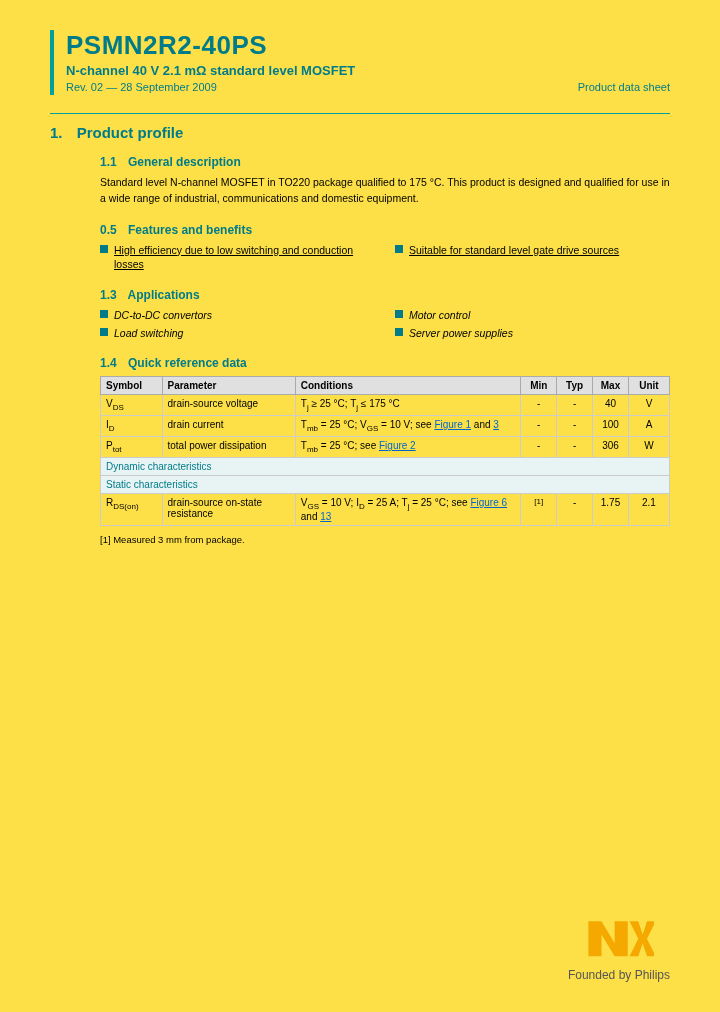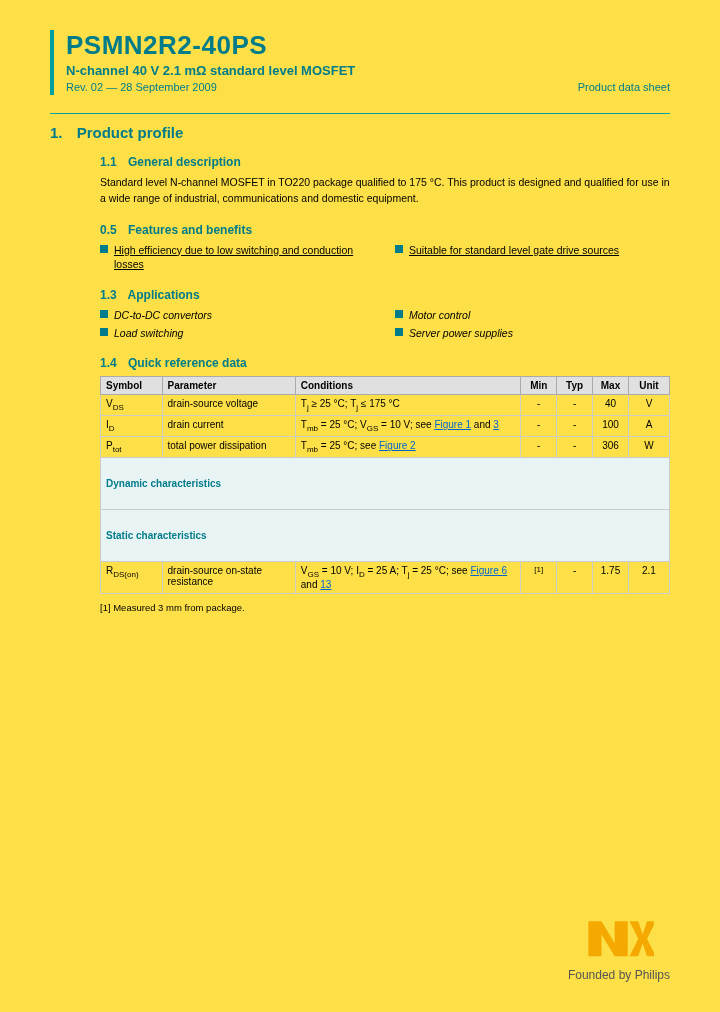--- a/index.html
+++ b/index.html
@@ -172,23 +172,23 @@
     .data-table .col-parameter { width: 130px; }
     .data-table .col-conditions { width: 220px; }
     .data-table .col-min { width: 35px; text-align: center; }
     .data-table .col-typ { width: 35px; text-align: center; }
     .data-table .col-max { width: 35px; text-align: center; }
     .data-table .col-unit { width: 40px; text-align: center; }
 
     .section-row td {
       background: #e8f4f4;
       color: #007b8a;
-      font-weight: bold;
+      font-weight: normal;
       border: 1px solid #ccc;
-      padding: 20px 5px;
+      padding: 3px 5px;
     }
 
     .link-text {
       color: #0066cc;
       text-decoration: underline;
       cursor: pointer;
     }
 
     sub, sup {
       font-size: 8px;

